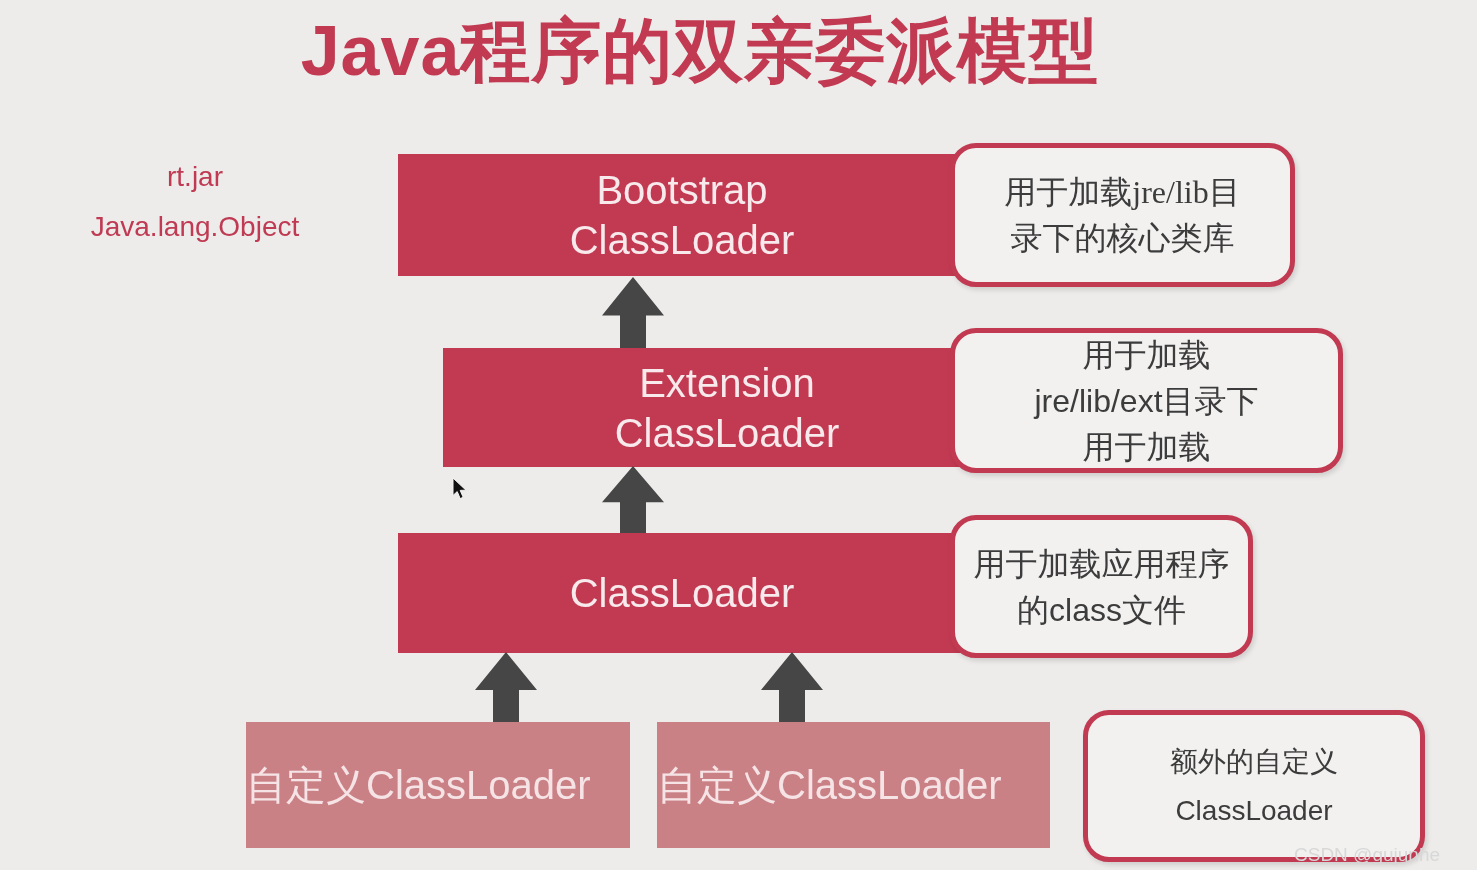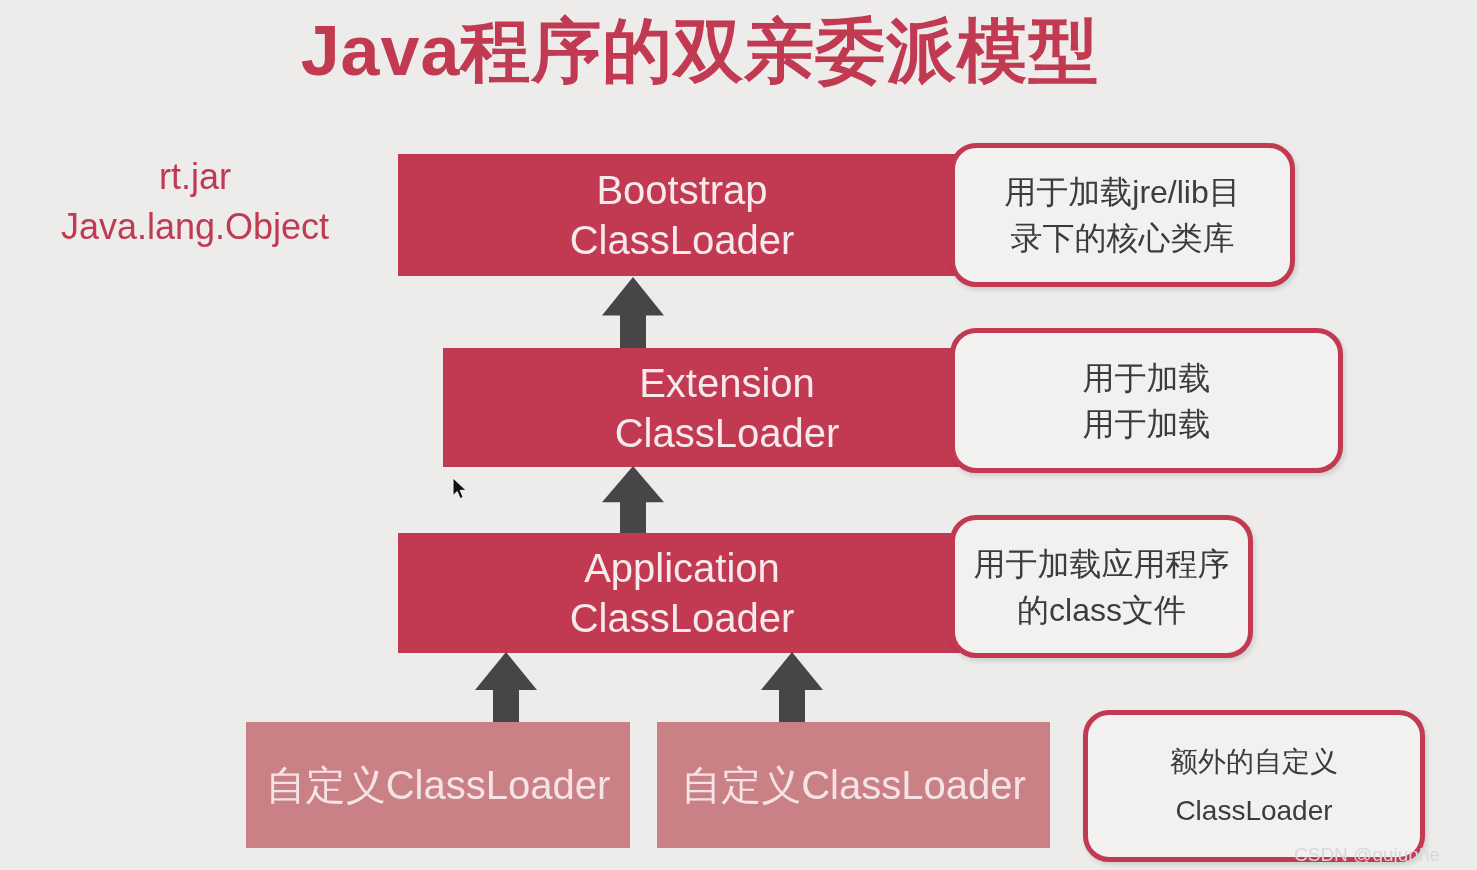--- a/index.html
+++ b/index.html
@@ -8,21 +8,21 @@
     background:#edeceb; overflow:hidden;
     font-family:"Liberation Sans", sans-serif;
   }
   .title {
     position:absolute; left:0; top:-4px; width:1400px; height:110px;
     text-align:center; font-size:70px; line-height:110px; font-weight:700;
     color:#c23a51; letter-spacing:1px; white-space:nowrap;
   }
   .left-note {
     position:absolute; left:10px; top:152px; width:370px;
-    text-align:center; color:#bf3a52; font-size:36px; line-height:50px;
+    text-align:center; color:#bf3a52; font-size:28px; line-height:50px;
   }
   .left-note span { display:block; white-space:nowrap; }
 
   .chain-box {
     position:absolute; left:398px; width:568px; background:#c23a51;
     color:#f8e9ec; display:flex; flex-direction:column;
     justify-content:center; align-items:center;
     font-size:40px; line-height:50px; text-align:center;
   }
   .chain-box span { display:block; white-space:nowrap; }
@@ -32,35 +32,35 @@
 
   .arrow { position:absolute; width:62px; }
   .arrow svg { display:block; width:100%; height:100%; }
   #arrow-1 { left:602px; top:277px; height:71px; }
   #arrow-2 { left:602px; top:466px; height:67px; }
   #arrow-3 { left:475px; top:652px; height:70px; }
   #arrow-4 { left:761px; top:652px; height:70px; }
 
   .custom-box {
     position:absolute; top:722px; height:126px; background:#ca8186;
-    color:#f5e3e5; display:flex; align-items:center; justify-content:center;
+    color:#f5e3e5; display:flex; align-items:center; justify-content:flex-start;
     font-size:40px; white-space:nowrap;
   }
   #custom-1 { left:246px; width:384px; }
   #custom-2 { left:657px; width:393px; }
 
   .note-box {
     position:absolute; box-sizing:border-box;
     background:#f2f1f0; border:5px solid #c23a51; border-radius:26px;
     display:flex; flex-direction:column; justify-content:center; align-items:center;
     text-align:center; color:#3c3c3c; font-size:32px; line-height:46px;
     box-shadow:2px 3px 5px rgba(0,0,0,0.13);
   }
   .note-box span { display:block; white-space:nowrap; }
-  #note-1 { left:950px;  top:143px; width:345px; height:144px; }
+  #note-1 { left:950px;  top:143px; width:345px; height:144px;font-family:Liberation Serif, serif; }
   #note-2 { left:950px;  top:328px; width:393px; height:145px; }
   #note-3 { left:950px;  top:515px; width:303px; height:143px; }
   #note-4 { left:1083px; top:710px; width:342px; height:152px; font-size:28px; line-height:49px; }
 
   .watermark {
     position:absolute; left:1294px; top:844px; font-size:19px;
     color:#d8d8d8; white-space:nowrap;
   }
   .cursor { position:absolute; left:452px; top:477px; }
 </style>
@@ -80,21 +80,20 @@
     <span>Bootstrap</span>
     <span>ClassLoader</span>
   </div>
 
   <div class="chain-box" id="box-extension">
     <span>Extension</span>
     <span>ClassLoader</span>
   </div>
 
   <div class="chain-box" id="box-application">
-    <span>Application</span>
     <span>ClassLoader</span>
   </div>
 
   <div class="arrow" id="arrow-1">
     <svg viewBox="0 0 62 70" preserveAspectRatio="none">
         <polygon points="31,0 62,38 44,38 44,70 18,70 18,38 0,38" fill="#464646"></polygon>
       </svg>
   </div>
   <div class="arrow" id="arrow-2">
     <svg viewBox="0 0 62 70" preserveAspectRatio="none">
@@ -118,20 +117,21 @@
   <div class="custom-box" id="custom-2">
     <span>自定义ClassLoader</span>
   </div>
 
   <div class="note-box" id="note-1">
     <span>用于加载jre/lib目</span>
     <span>录下的核心类库</span>
   </div>
   <div class="note-box" id="note-2">
     <span>用于加载</span>
+    <span>jre/lib/ext目录下</span>
     <span>用于加载</span>
   </div>
   <div class="note-box" id="note-3">
     <span>用于加载应用程序</span>
     <span>的class文件</span>
   </div>
   <div class="note-box" id="note-4">
     <span>额外的自定义</span>
     <span>ClassLoader</span>
   </div>

